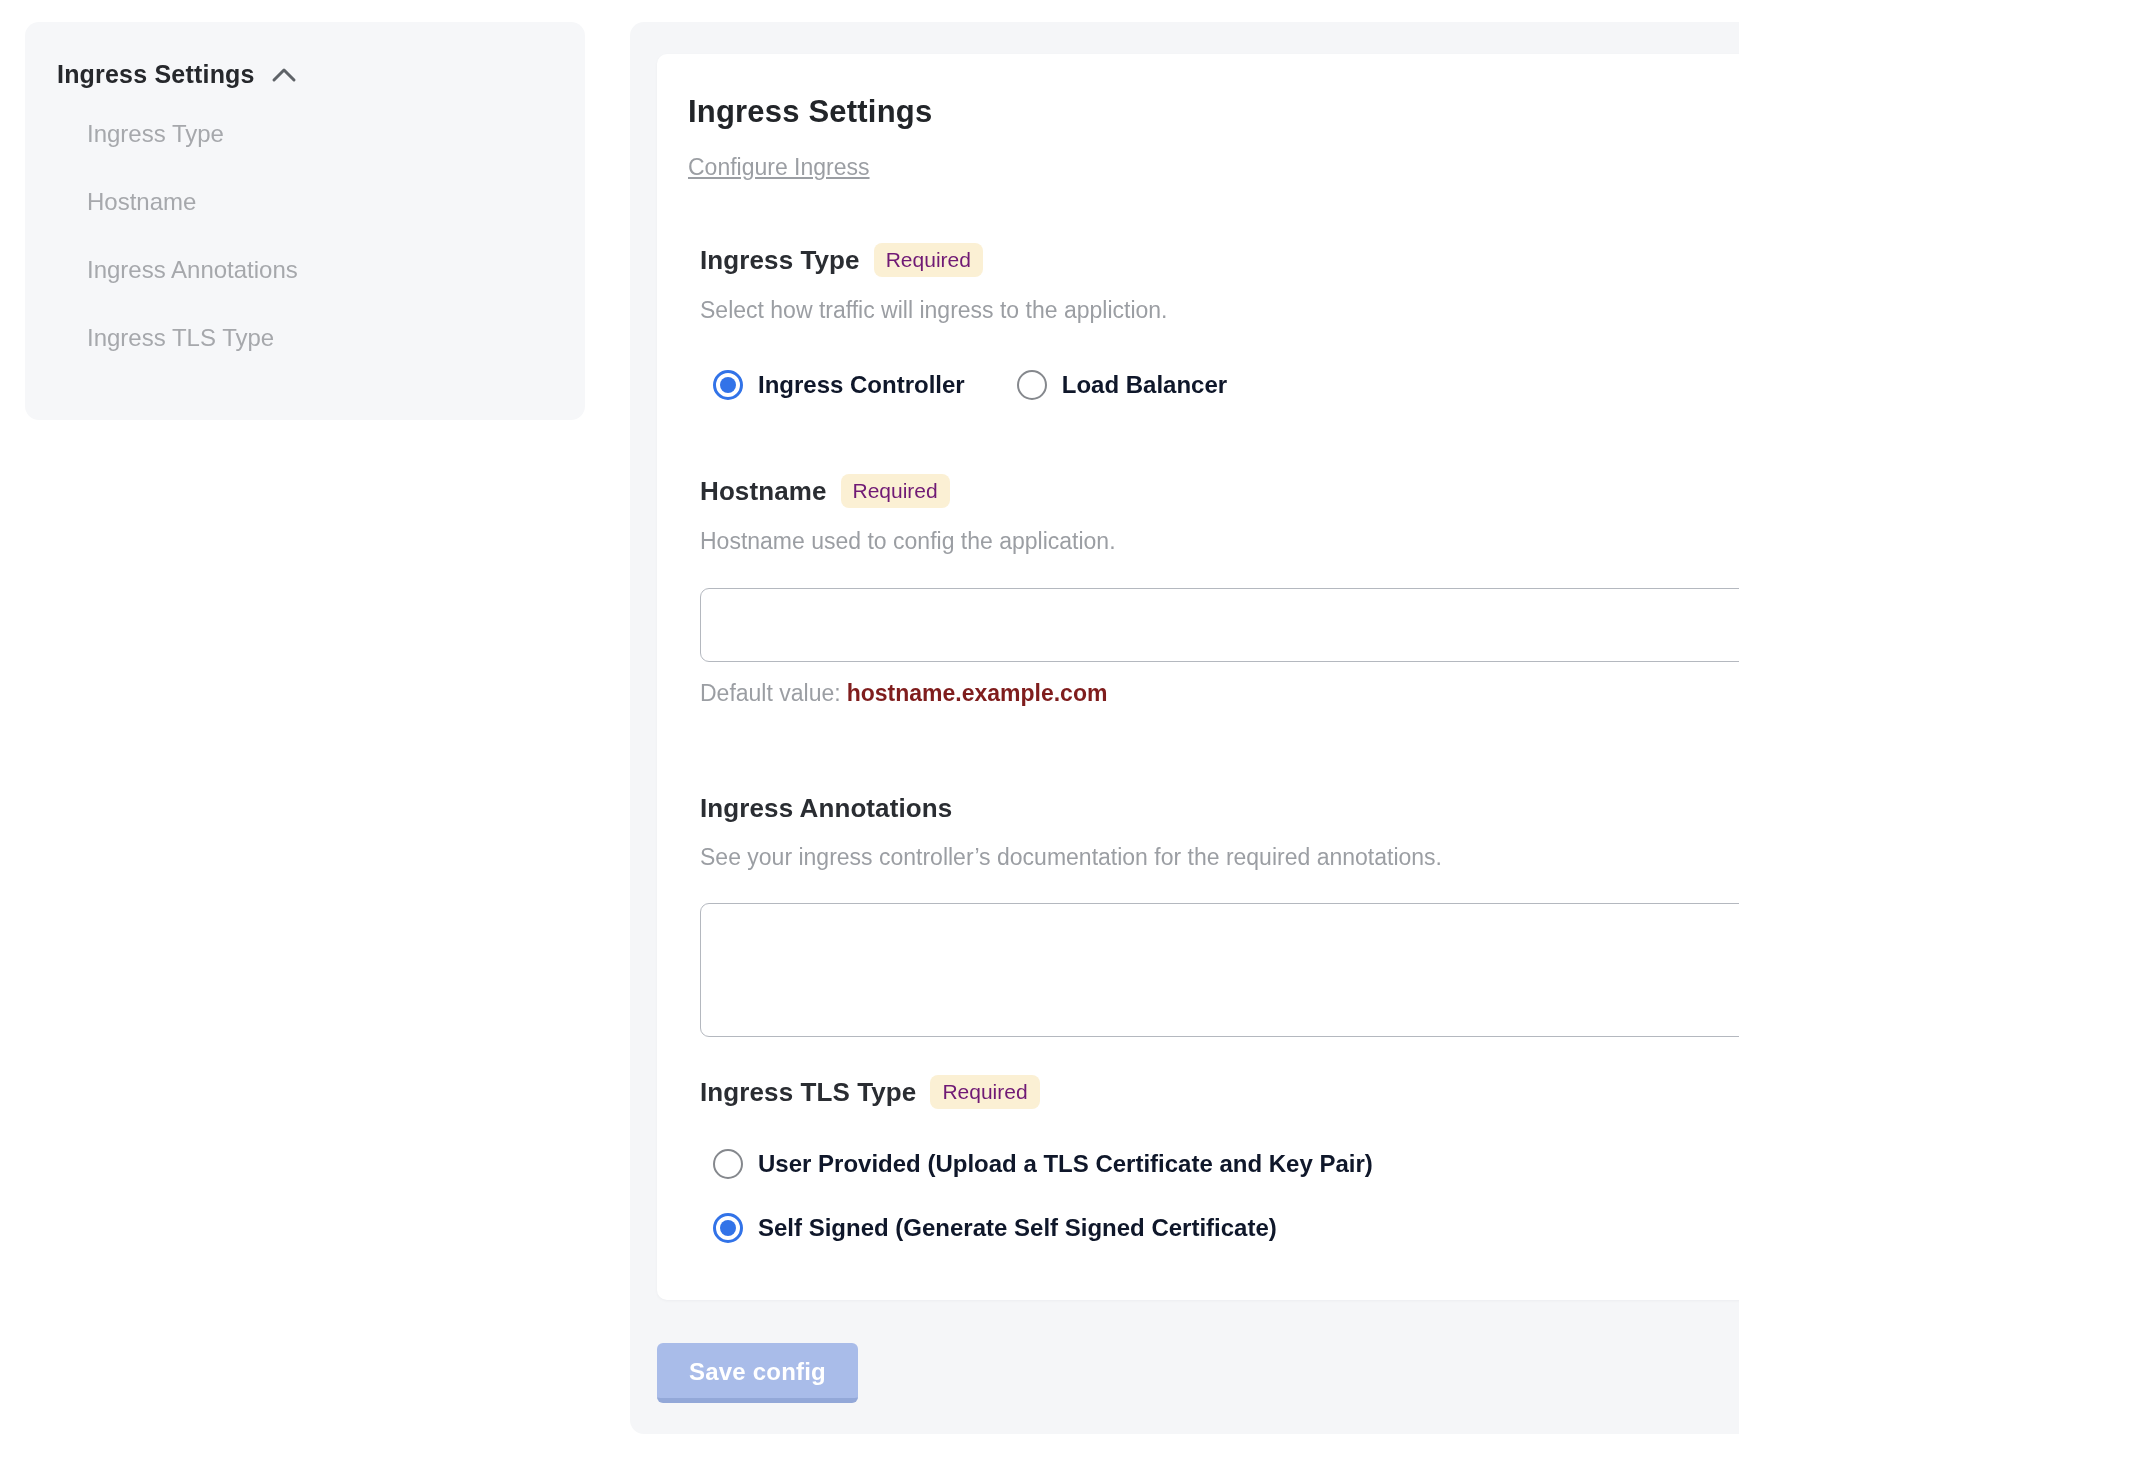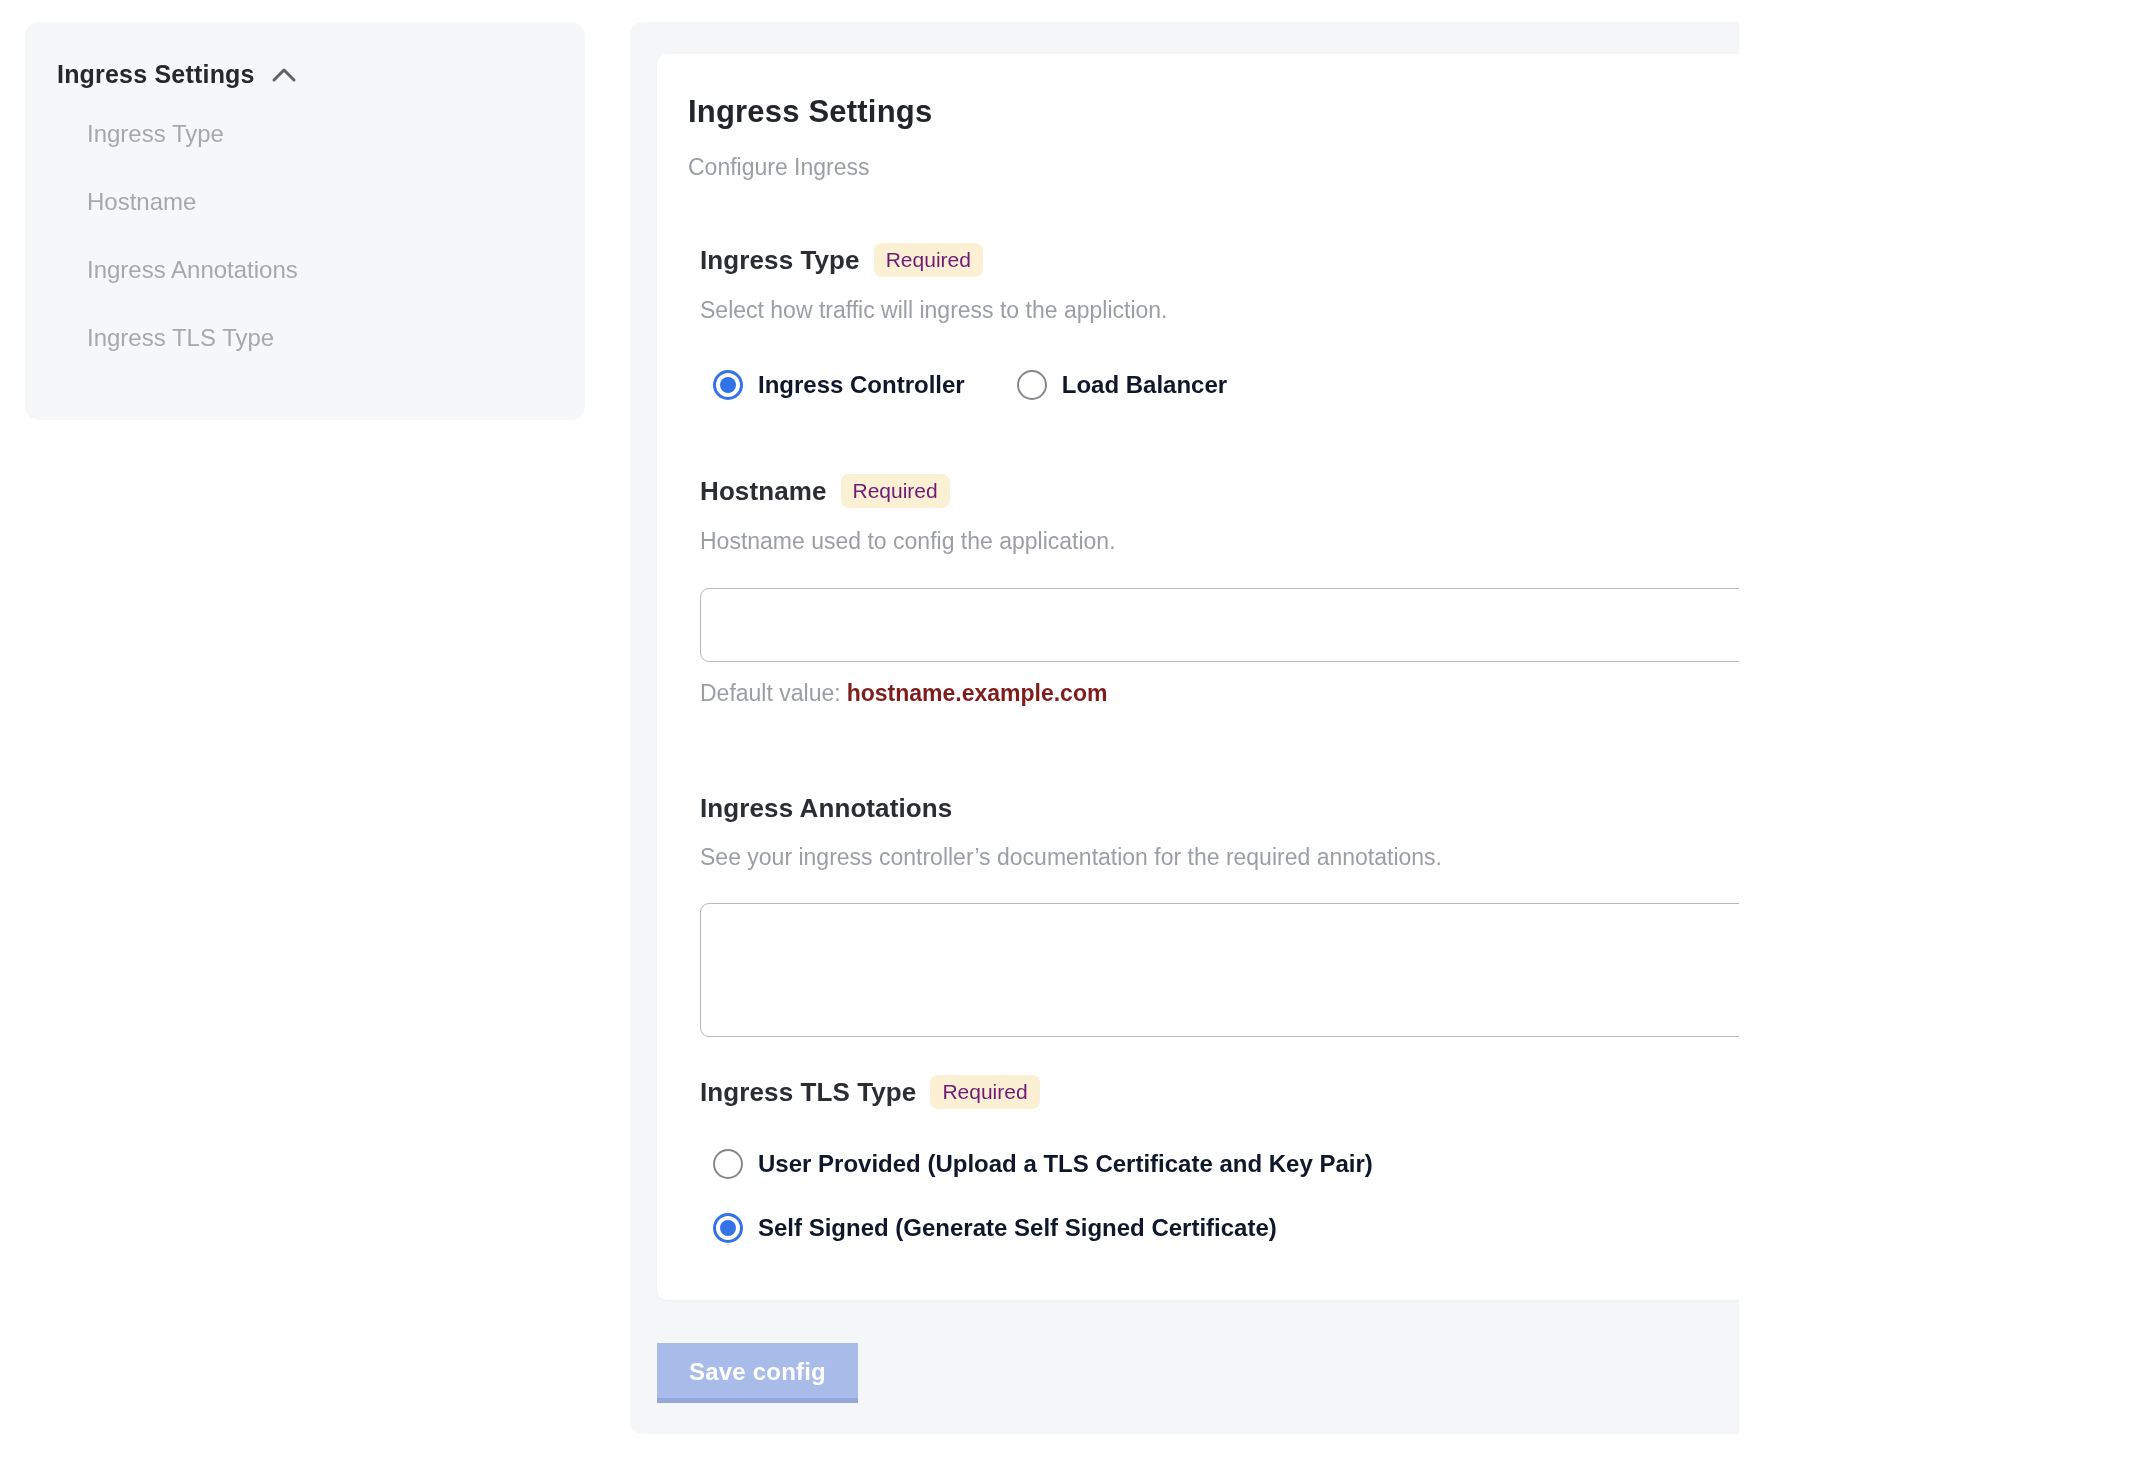--- a/index.html
+++ b/index.html
@@ -22,21 +22,21 @@
   
   .main-panel {
     position: absolute; left: 630px; top: 22px; width: 1494px; height: 1412px;
     background: #f5f6f8; border-radius: 14px; padding: 32px 28px 31px 27px;
   }
   .card {
     width: 1439px; height: 1246px; background: #ffffff; border-radius: 10px;
     padding: 40px 52px 40px 31px; box-shadow: 0 1px 3px rgba(16,24,40,0.04);
   }
   .card-title { font-size: 31px; font-weight: 700; color: #222529; letter-spacing: 0.2px; }
-  .card-subtitle { margin-top: 24px; font-size: 23px; color: #9b9ea3; }
+  .card-subtitle { margin-top: 24px; font-size: 23px; color: #9b9ea3; text-decoration: underline; }
 
   .sections { margin-left: 12px; }
   .section { margin-top: 0; }
   .section-ingress-type { margin-top: 62px; }
   .section-hostname { margin-top: 74px; }
   .section-annotations { margin-top: 86px; }
   .section-tls { margin-top: 38px; }
 
   .section-label-row { display: flex; align-items: center; }
   .section-label { font-size: 26px; font-weight: 600; color: #2a2d32; letter-spacing: 0.1px; }
@@ -78,21 +78,21 @@
   .default-value-line { margin-top: 18px; font-size: 23px; }
   .default-value-prefix { color: #9b9ea3; }
   .default-value-text { color: #7f1d1d; font-weight: 600; margin-left: 6px; }
 
   
   .save-btn {
     display: inline-block; margin-top: 43px; margin-left: 0;
     background: #a9bce9; color: #ffffff; font-size: 24px; font-weight: 700;
     font-family: "Liberation Sans", sans-serif; letter-spacing: 0.2px;
     padding: 0 32px; height: 60px; line-height: 58px;
-    border: none; border-bottom: 5px solid #93a8d8; border-radius: 0;
+    border: none; border-bottom: 5px solid #93a8d8; border-radius: 6px;
     cursor: pointer;
   }
 </style>
 </head>
 <body>
 
 <div class="page">
 
   <aside class="sidebar">
     <div class="sidebar-header">

